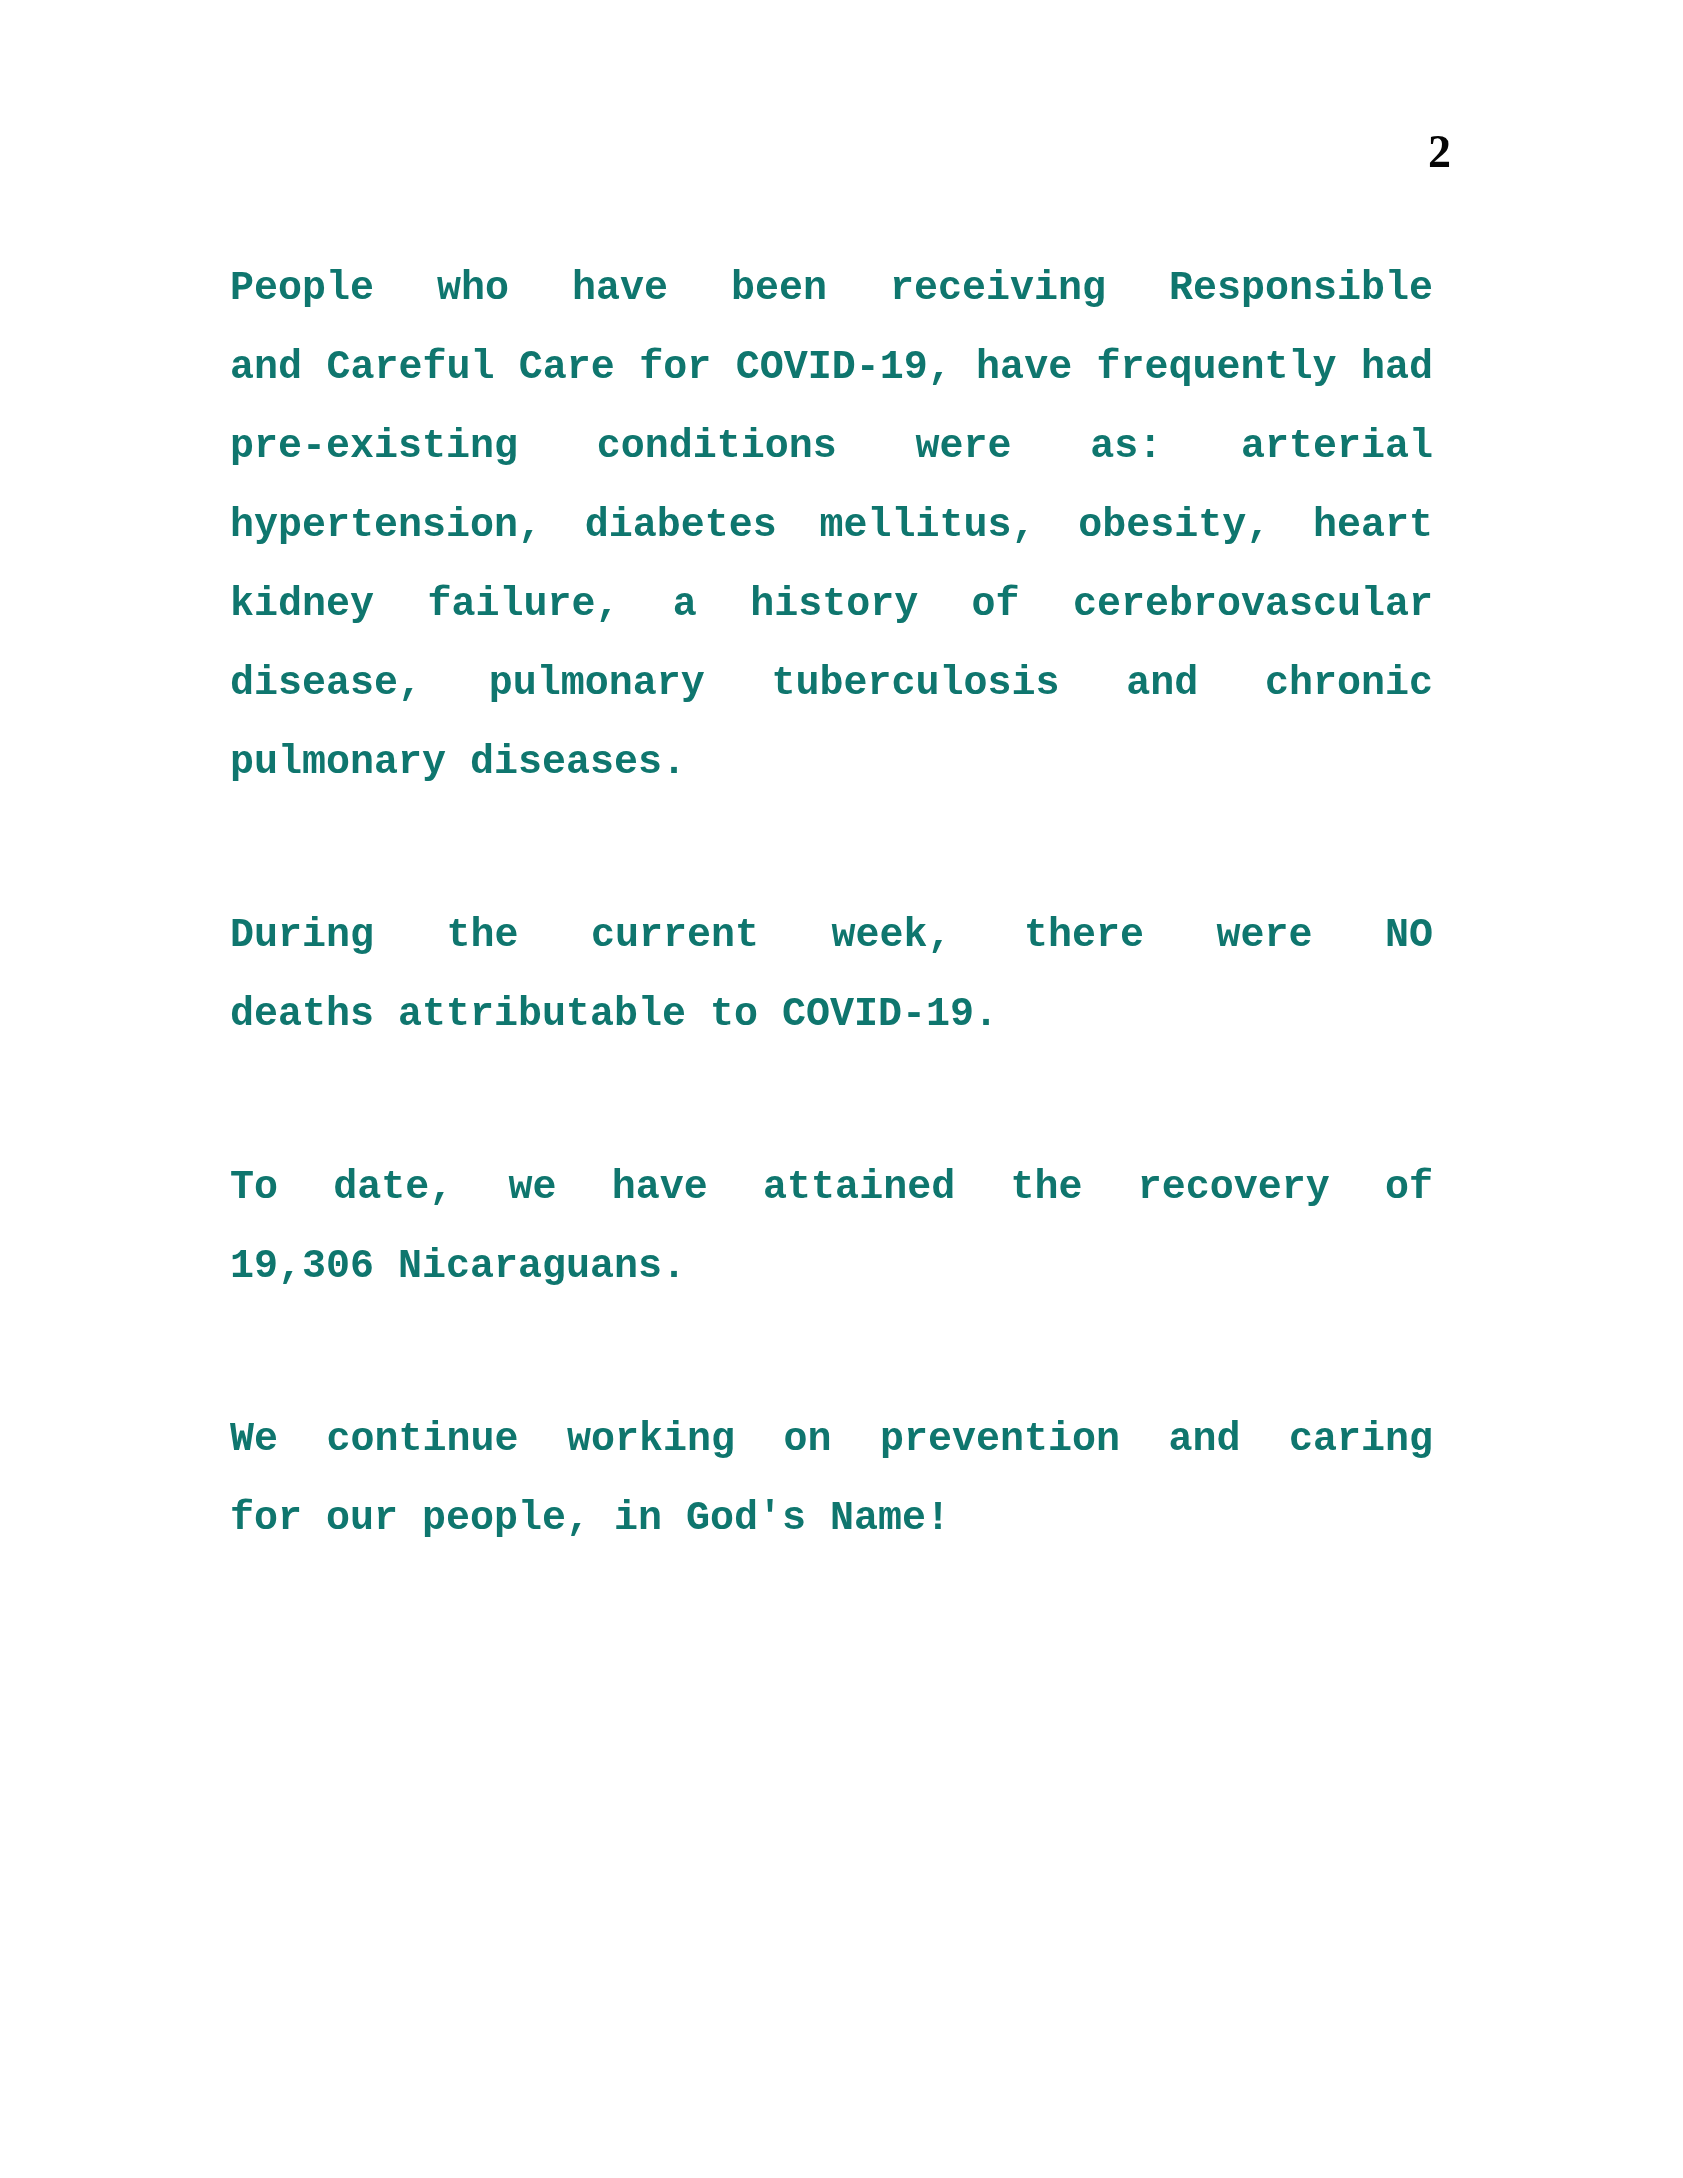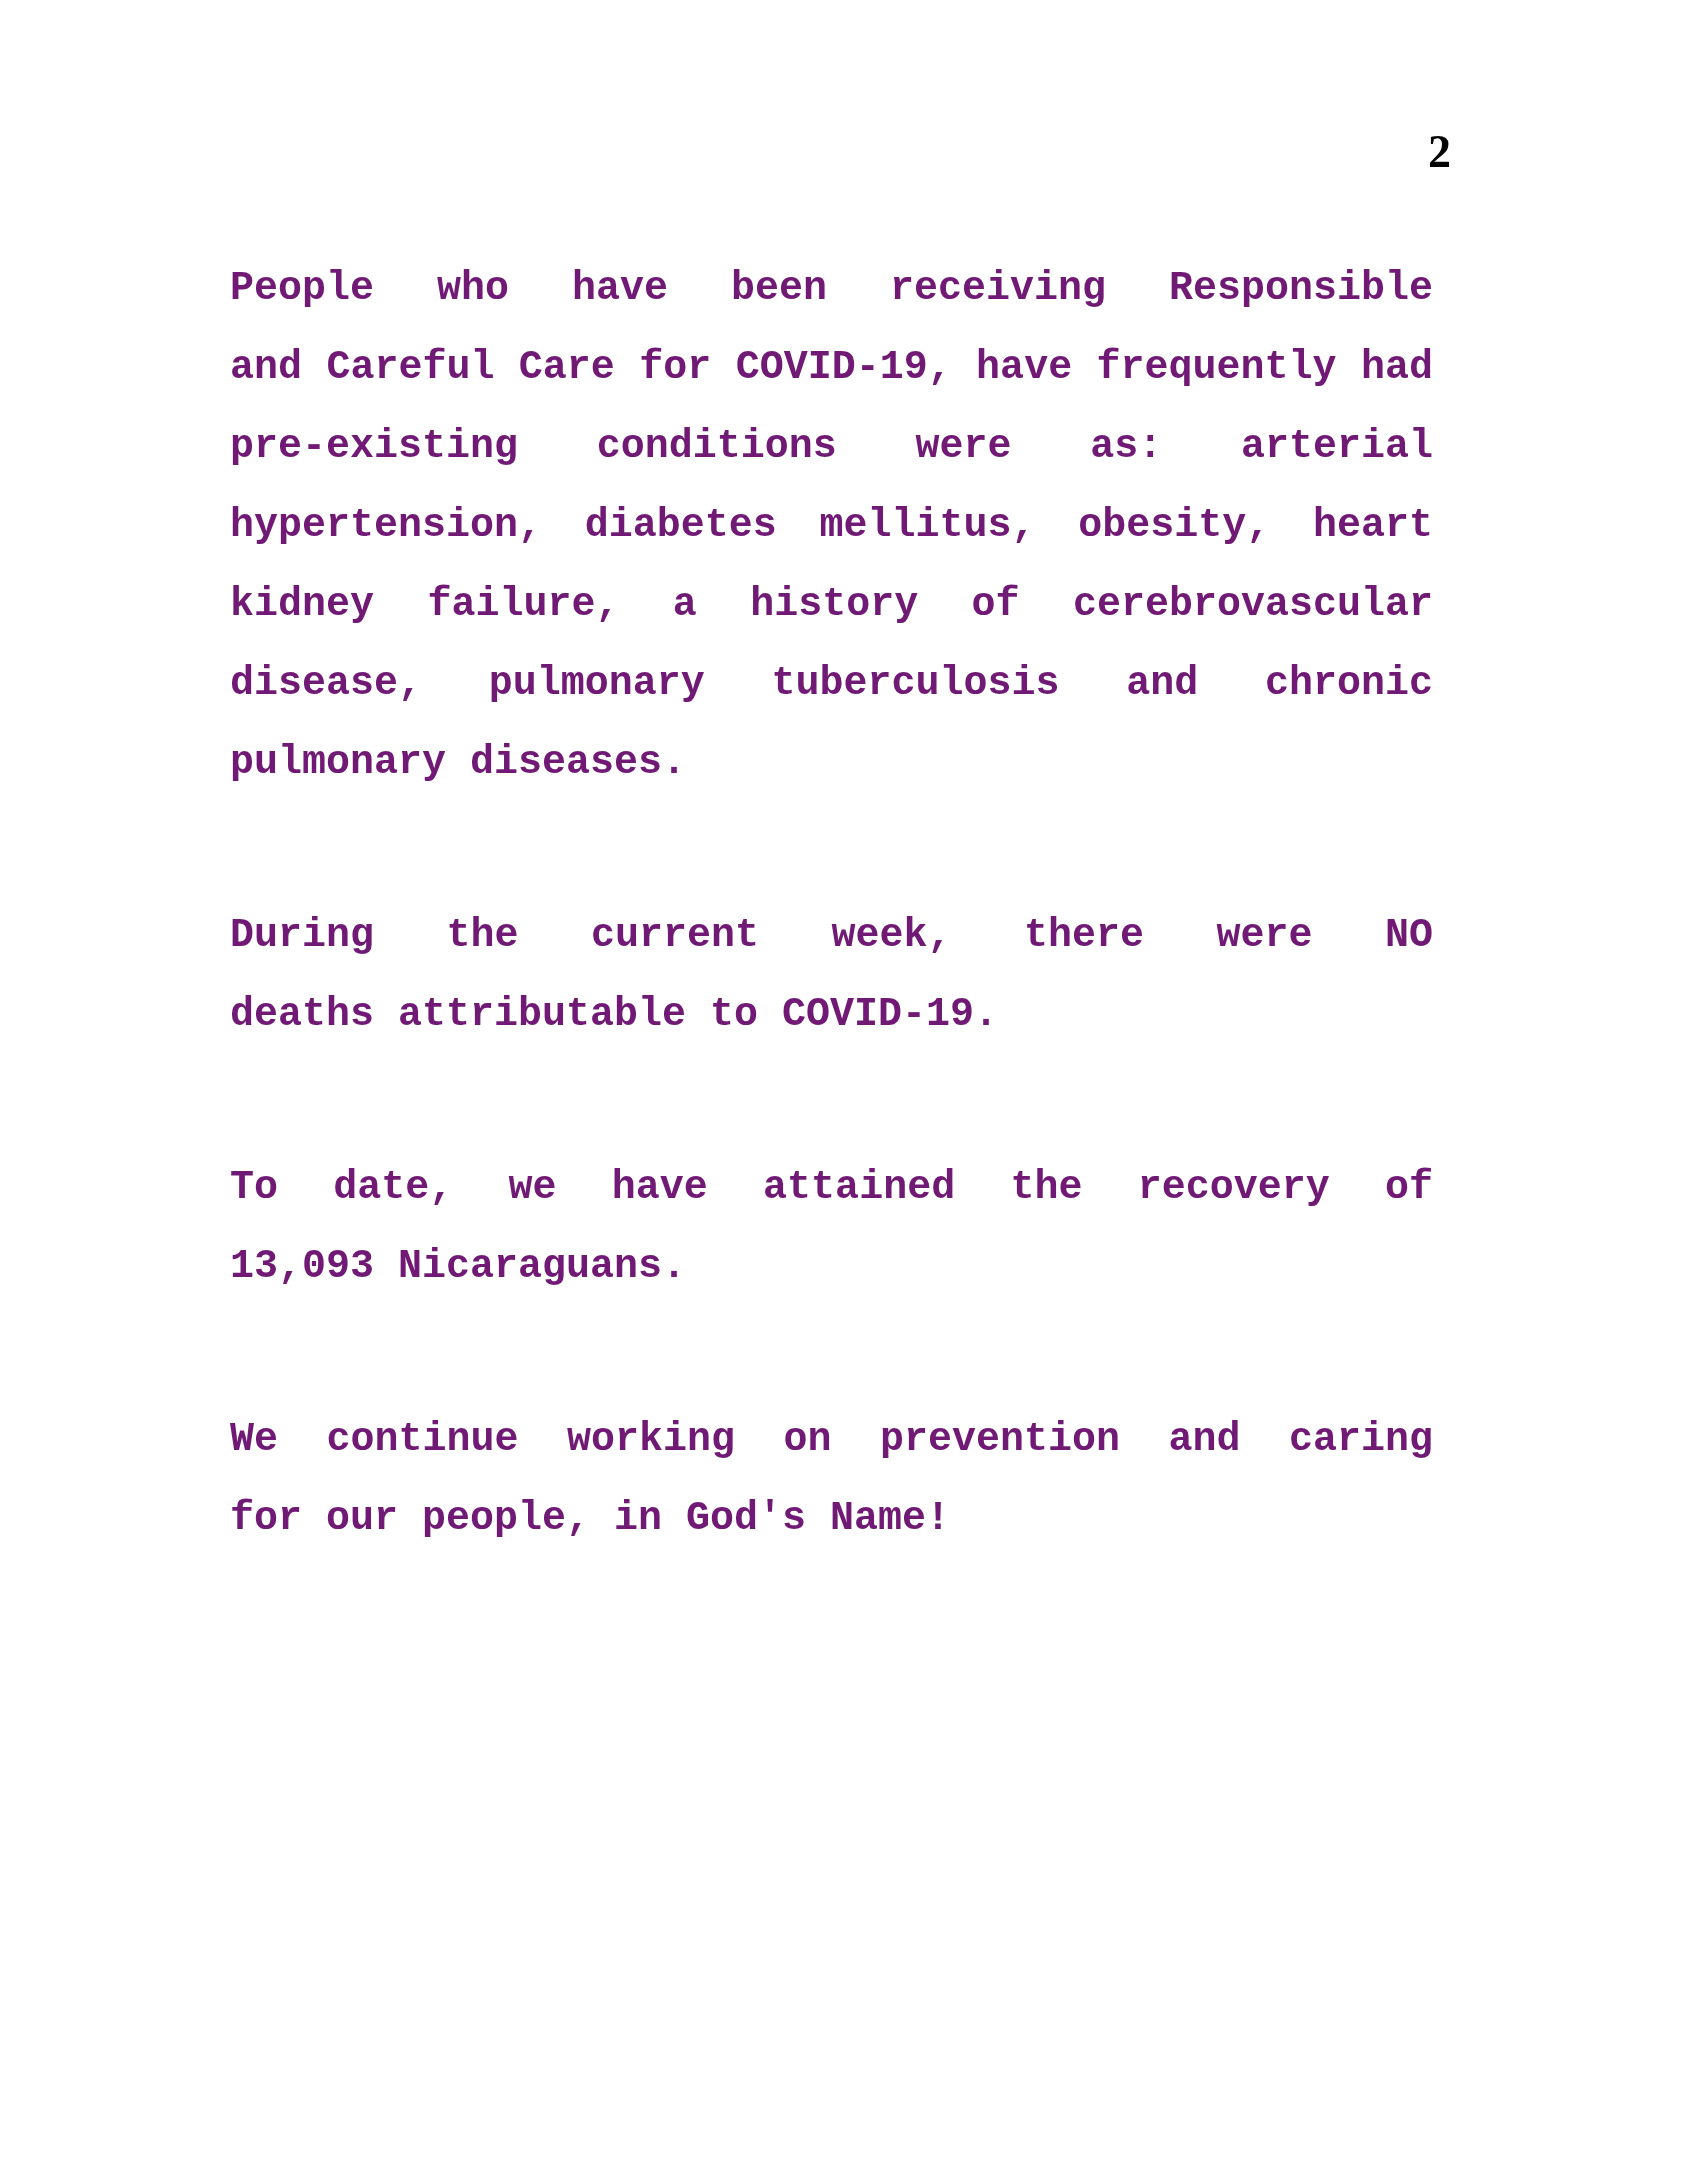--- a/index.html
+++ b/index.html
@@ -33,21 +33,21 @@
 
   .content {
     position: absolute;
     left: 230px;
     top: 249px;
     width: 1203px;
     font-family: "Liberation Mono", "DejaVu Sans Mono", monospace;
     font-weight: bold;
     font-size: 40px;
     line-height: 79px;
-    color: #701a75;
+    color: #0f766e;
   }
 
   .para {
     margin: 0 0 94px 0;
   }
 
   .line {
     text-align: justify;
     text-align-last: justify;
     white-space: normal;
@@ -77,21 +77,21 @@
       <div class="line last">pulmonary diseases.</div>
     </div>
 
     <div class="para">
       <div class="line">During the current week, there were NO</div>
       <div class="line last">deaths attributable to COVID-19.</div>
     </div>
 
     <div class="para">
       <div class="line">To date, we have attained the recovery of</div>
-      <div class="line last">13,093 Nicaraguans.</div>
+      <div class="line last">19,306 Nicaraguans.</div>
     </div>
 
     <div class="para">
       <div class="line">We continue working on prevention and caring</div>
       <div class="line last">for our people, in God's Name!</div>
     </div>
 
   </div>
 </div>
 

